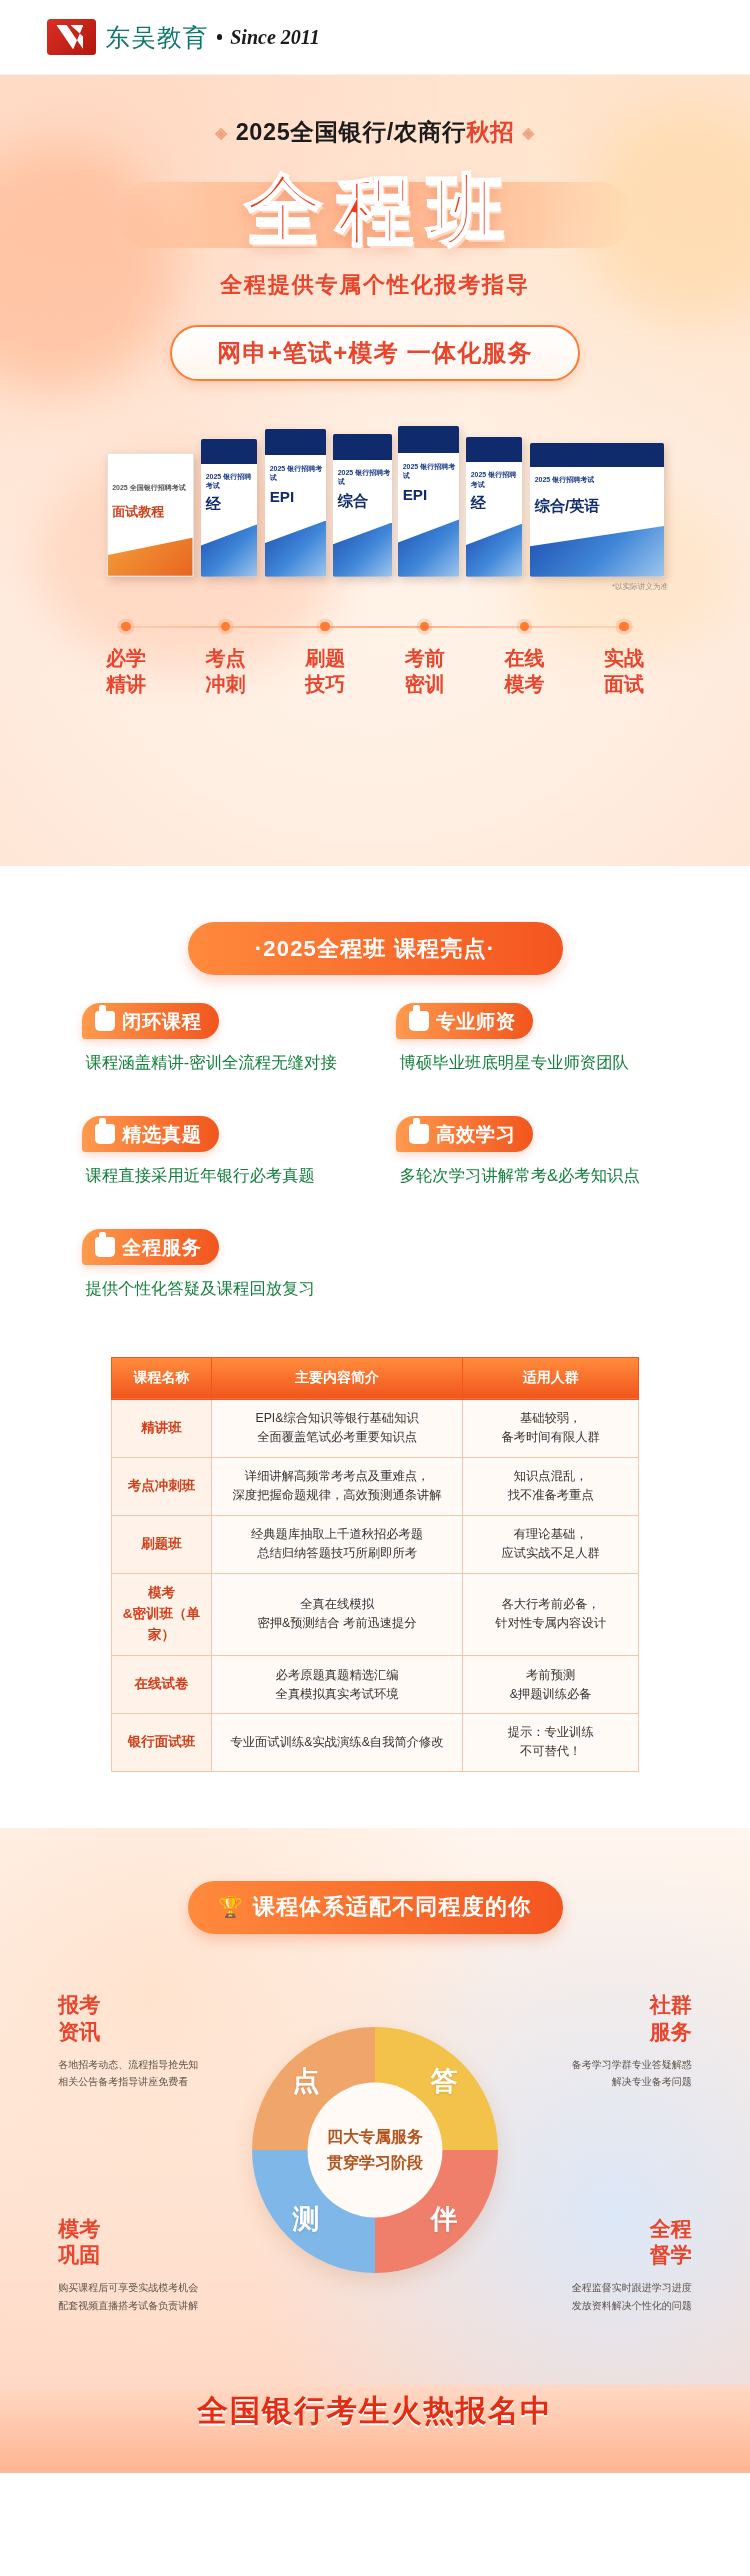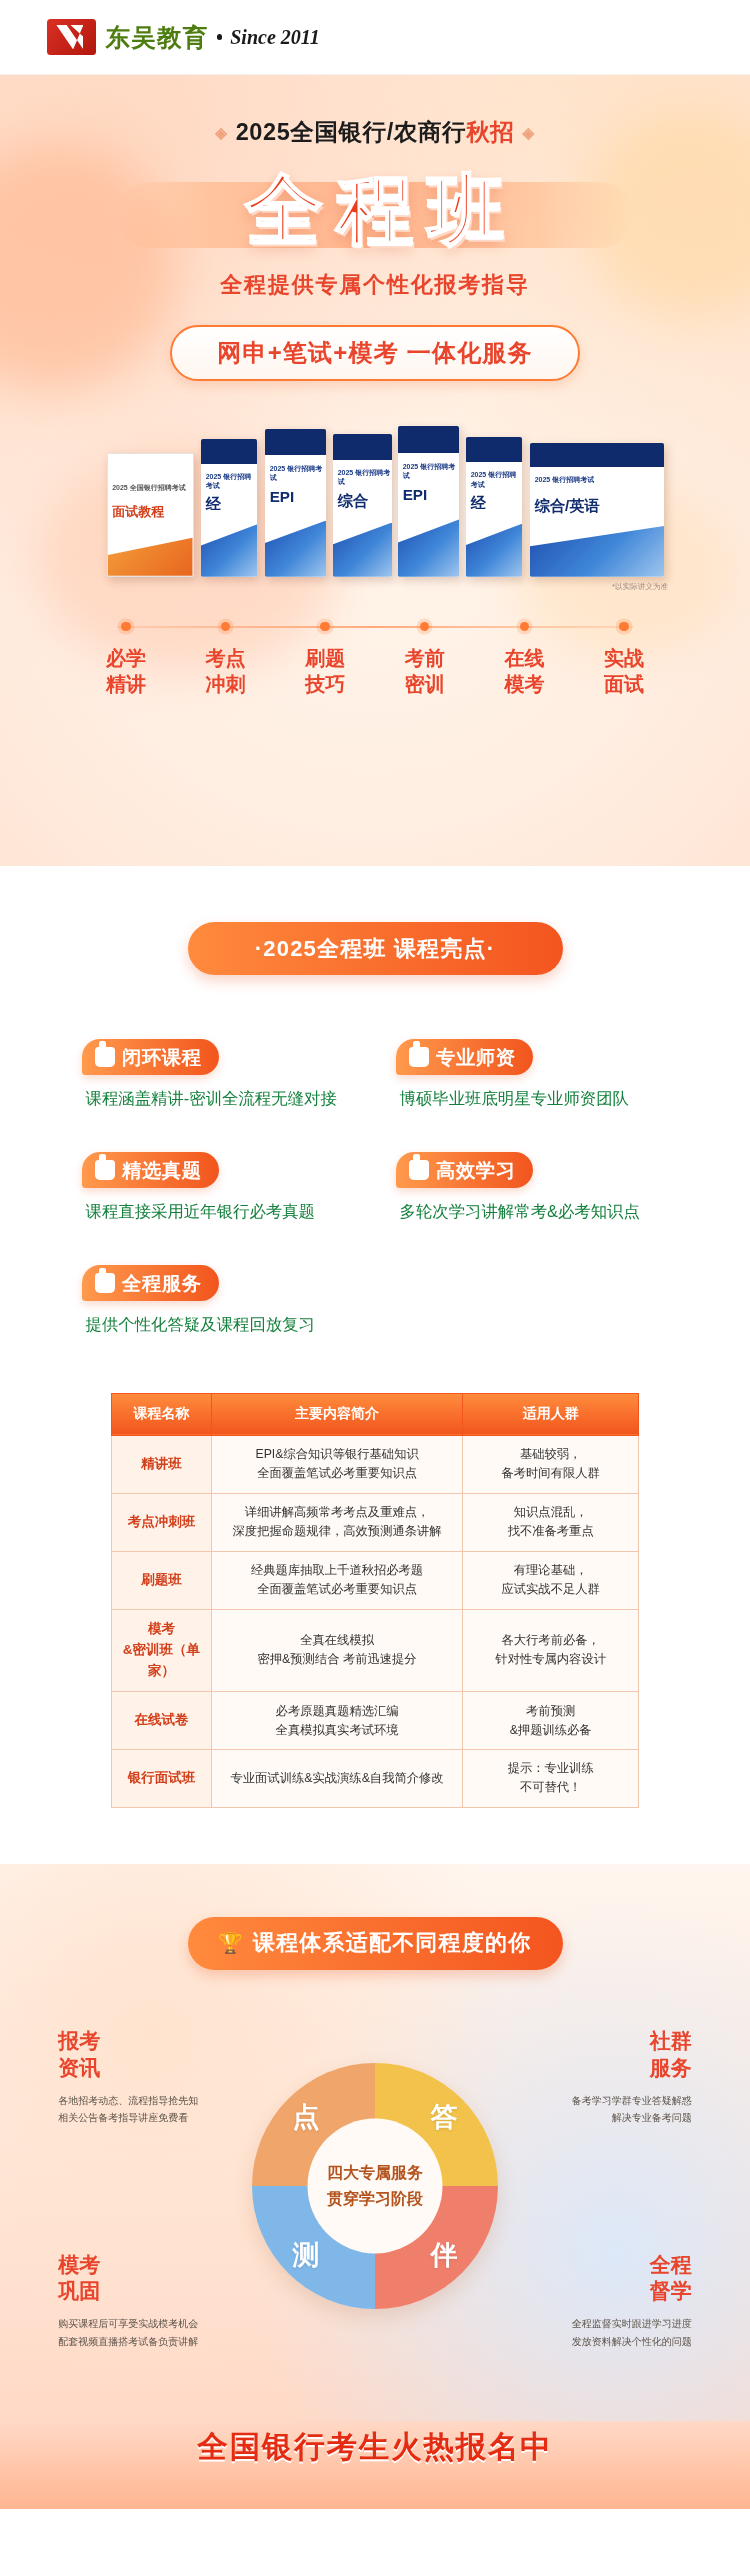--- a/index.html
+++ b/index.html
@@ -31,22 +31,22 @@
   .logo-mark:after {
     content: "";
     position: absolute;
     left: 9.4px; top: 5.9px;
     width: 27px; height: 24.6px;
     background: #fff;
     clip-path: polygon(0 0, 38% 0, 100% 100%, 100% 48%, 52% 0, 100% 0, 100% 0, 62% 100%, 0 0);
   }
   .logo-text {
     font-size: 24.6px;
-    font-weight: bold;
-    color: #4d7c0f;
+    font-weight: normal;
+    color: #0f766e;
     letter-spacing: 1.2px;
   }
   .logo-dot {
     width: 5.3px; height: 5.3px; border-radius: 50%;
     background: #1a1a1a; margin: 0 8.2px;
   }
   .logo-since {
     font-family: "Liberation Serif", serif;
     font-size: 20px;
     font-weight: bold;
@@ -207,21 +207,21 @@
     background: linear-gradient(90deg,#ff8a3d 0%, #f4551f 100%);
     display: flex; align-items: center; justify-content: center;
     color: #fff; font-size: 22px; font-weight: bold; letter-spacing: 1.2px;
     box-shadow: 0 5.9px 13px rgba(236,85,31,.25);
   }
   .section-pill.with-icon span.ic { margin-right: 8.2px; font-size: 20px; }
 
   
   .highlights { padding: 56px 6px 0; background: #fff; }
   .hl-grid {
-    width: 586px; margin: 64px auto 0;
+    width: 586px; margin: 28px auto 0;
     display: grid; grid-template-columns: 1fr 1fr;
     row-gap: 30.5px; column-gap: 35px; gap: 42px;
   }
   .hl-item { position: relative; }
   .hl-tag {
     display: inline-flex; align-items: center;
     height: 36px; padding: 0 17.6px 0 13px;
     border-radius: 18px 18px 18px 3.5px;
     background: linear-gradient(90deg,#ff9a4d 0%, #f2551d 100%);
     color: #fff; font-size: 19.3px; font-weight: bold; letter-spacing: 0.6px;
@@ -517,21 +517,21 @@
         <tr>
           <td class="c1" style="white-space:pre-line">考点冲刺班</td>
           <td class="c2" style="white-space:pre-line">详细讲解高频常考考点及重难点，
 深度把握命题规律，高效预测通条讲解</td>
           <td class="c3" style="white-space:pre-line">知识点混乱，
 找不准备考重点</td>
         </tr>
         <tr>
           <td class="c1" style="white-space:pre-line">刷题班</td>
           <td class="c2" style="white-space:pre-line">经典题库抽取上千道秋招必考题
-全面覆盖笔试必考重要知识点</td>
+总结归纳答题技巧所刷即所考</td>
           <td class="c3" style="white-space:pre-line">有理论基础，
 应试实战不足人群</td>
         </tr>
         <tr>
           <td class="c1" style="white-space:pre-line">模考
 &amp;密训班（单家）</td>
           <td class="c2" style="white-space:pre-line">全真在线模拟
 密押&amp;预测结合  考前迅速提分</td>
           <td class="c3" style="white-space:pre-line">各大行考前必备，
 针对性专属内容设计</td>

